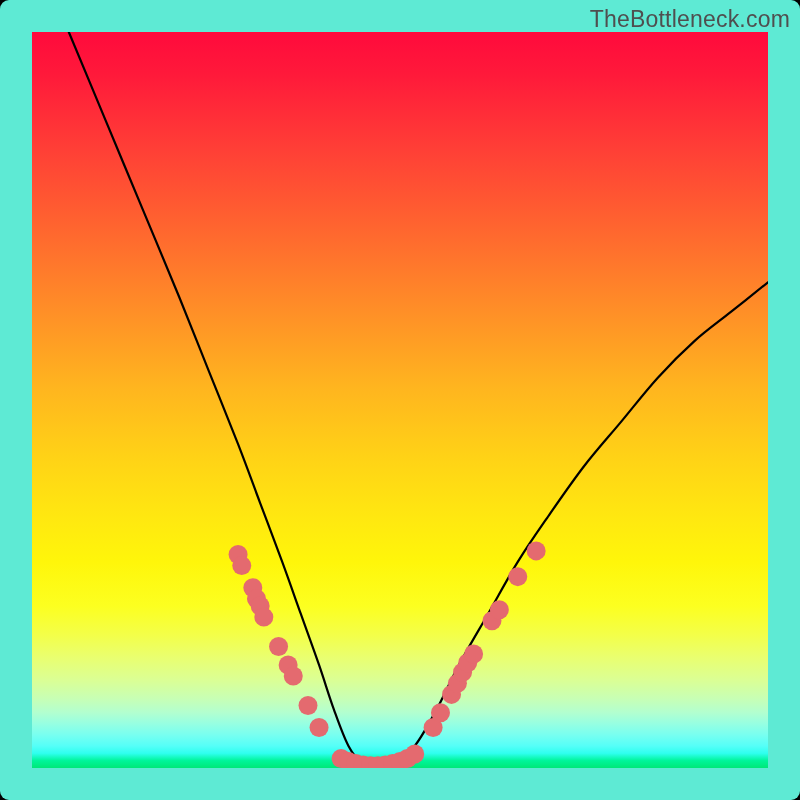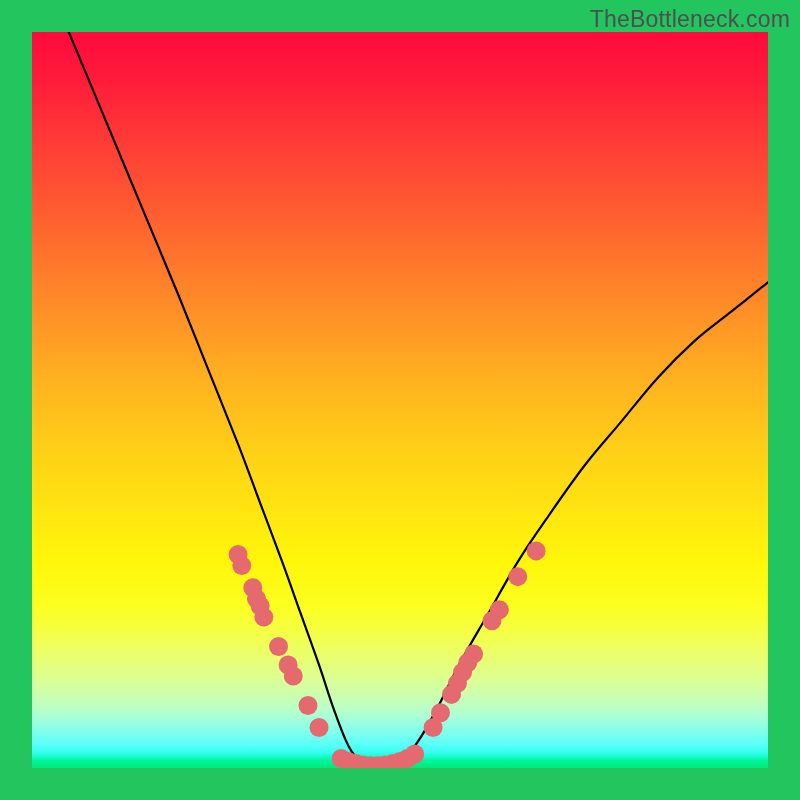--- a/index.html
+++ b/index.html
@@ -7,21 +7,22 @@
     padding: 0;
     width: 800px;
     height: 800px;
     overflow: hidden;
     background: #000;
     font-family: Arial, Helvetica, sans-serif;
   }
   .frame {
     position: absolute;
     inset: 0;
-    background: #22c55e;
+    background: #5eead4;
+    border-radius: 9px;
   }
   .plot {
     position: absolute;
     left: 32px;
     top: 32px;
     width: 736px;
     height: 736px;
     overflow: hidden;
   }
   .gradient {

